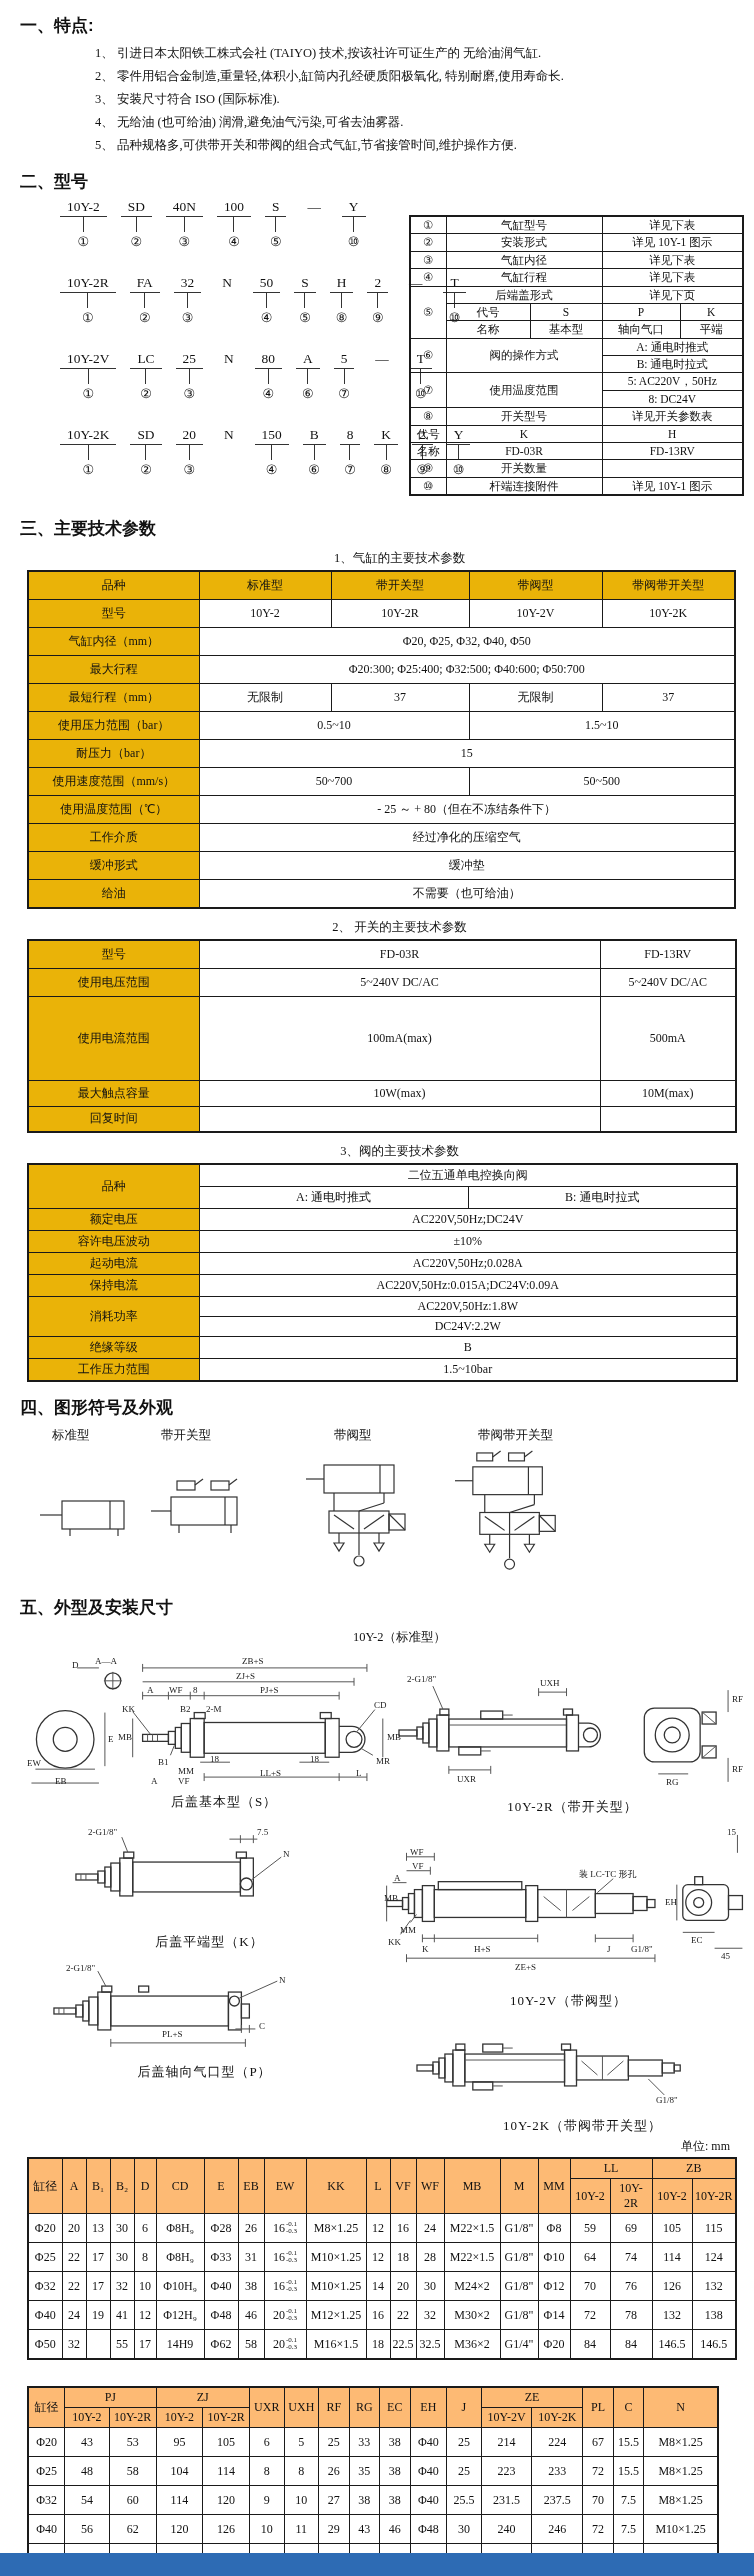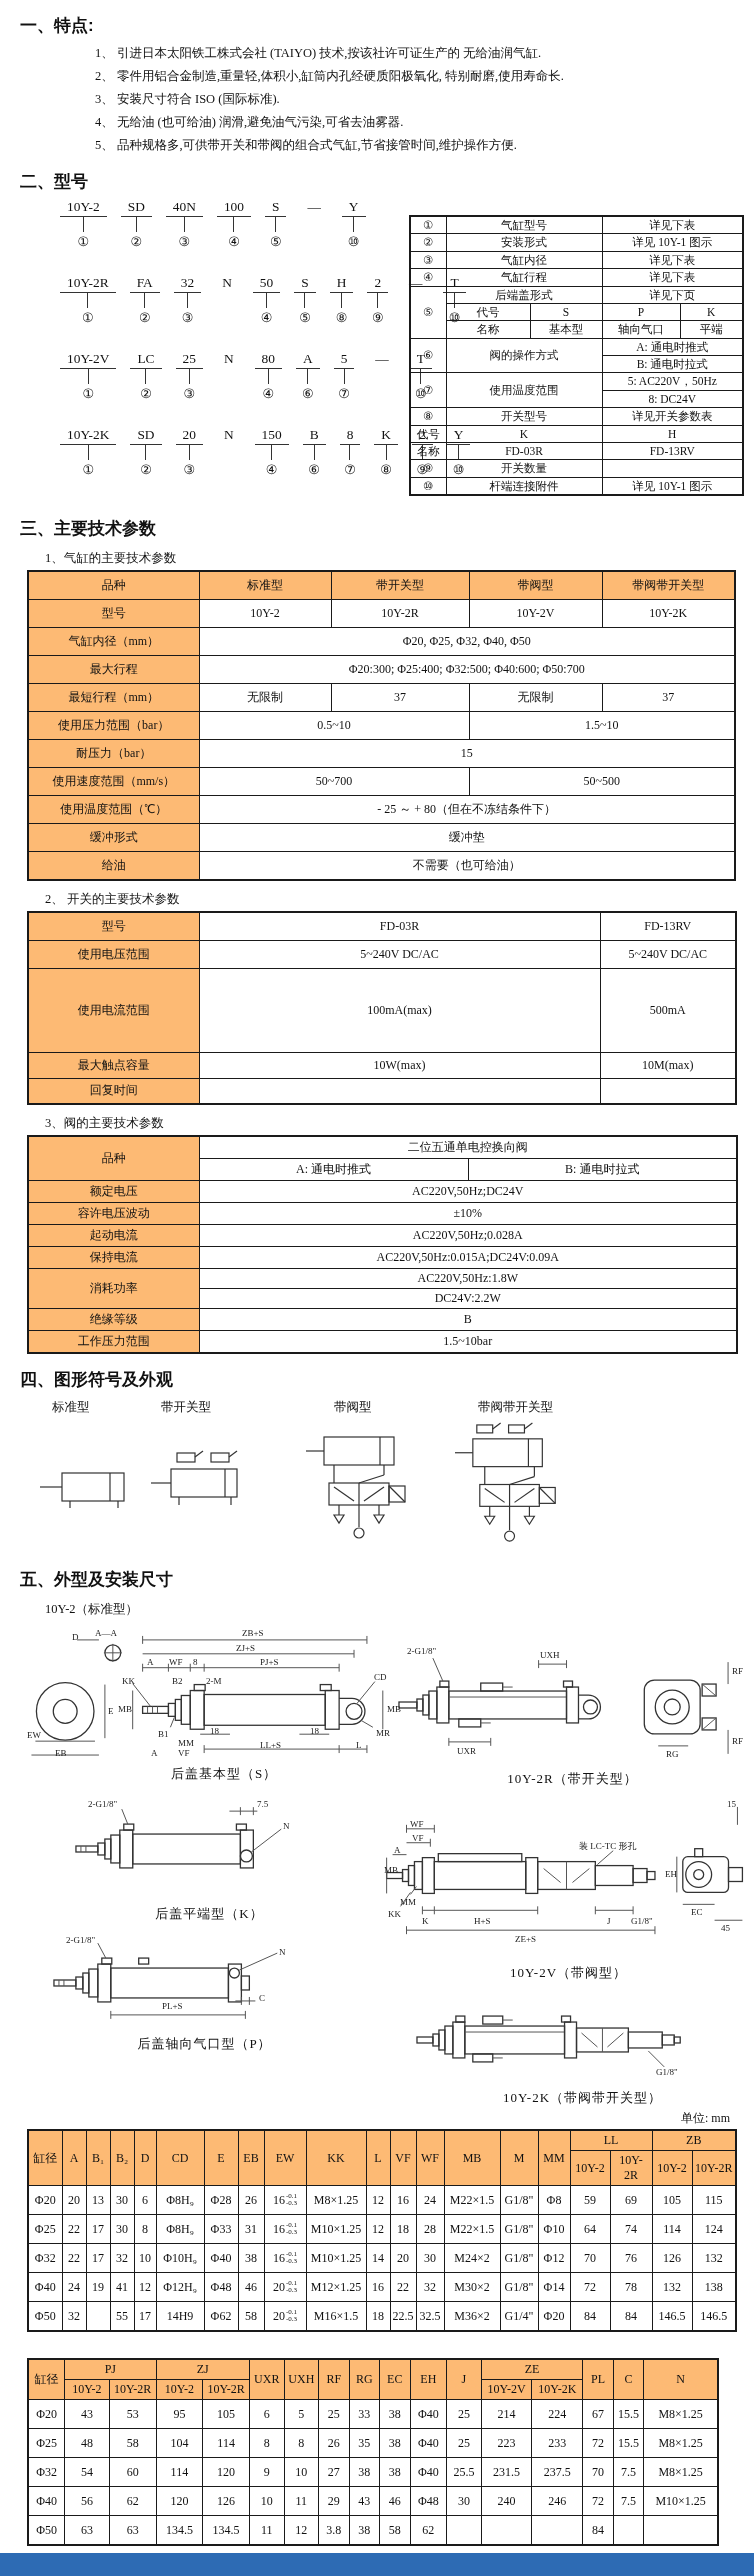--- a/index.html
+++ b/index.html
@@ -1,38 +1,38 @@
 <!DOCTYPE html>
 <html><head>
 <meta charset="utf-8">
 <style>
   html,body{margin:0;padding:0;}
   body{width:754px;height:2576px;position:relative;background:#fff;overflow:hidden;
        font-family:"Liberation Serif", serif;color:#111;}
   .sec-title{font-family:"Liberation Sans", sans-serif;font-weight:bold;font-size:17px;
              margin:14px 0 6px 20px;}
-  .sub-num{font-size:12.5px;margin:10px 0 3px 45px;}
+  .sub-num{font-size:12.5px;margin:10px 0 3px 45px;text-align:center;}
   
   .feat{font-size:12.5px;line-height:21px;margin:2px 0 2px 95px;width:558px;
         padding-left:2.4em;text-indent:-2.4em;}
   
   .models-flex{display:flex;align-items:flex-start;margin-left:60px;}
   .mcol{width:349px;}
   .mrow{display:flex;align-items:flex-start;gap:14px;margin-bottom:26px;}
   .seg{display:flex;flex-direction:column;align-items:center;}
   .seg .txt{font-size:13.4px;padding:0 7px 1px;border-bottom:1.5px solid #333;white-space:nowrap;}
   .seg .tick{width:0;height:15px;border-left:1.5px solid #333;}
   .seg .circ{font-size:13px;margin-top:2px;height:15px;}
   .seg.plain .txt{border-bottom:1.5px solid transparent;}
   .seg.plain .tick{visibility:hidden;}
   
   table.t{border-collapse:collapse;border:2px solid #1a1a1a;table-layout:fixed;}
   table.t td,table.t th{border:1px solid #1a1a1a;text-align:center;vertical-align:middle;
        font-size:12px;font-weight:normal;padding:2px 2px;overflow:hidden;}
-  td.g,th.g{background:#fdba74;}
+  td.g,th.g{background:#eab308;}
   
   #legend-table{margin-top:16px;}
   #legend-table td{font-size:11.5px;padding:1px 2px;line-height:1.25;}
   
   .spec{margin-left:27px;}
   #cyl-table td{height:23px;}
   
   #symbols-area{position:relative;height:157px;margin-top:4px;}
   .symlab{position:absolute;font-size:12.5px;}
   .sym{position:absolute;}
@@ -397,20 +397,24 @@
         <td colspan="4">15</td>
       </tr>
   <tr>
         <td class="g">使用速度范围（mm/s）</td>
         <td colspan="2">50~700</td>
         <td colspan="2">50~500</td>
       </tr>
   <tr>
         <td class="g">使用温度范围（℃）</td>
         <td colspan="4">- 25 ～ + 80（但在不冻结条件下）</td>
+      </tr>
+  <tr>
+        <td class="g">工作介质</td>
+        <td colspan="4">经过净化的压缩空气</td>
       </tr>
   <tr>
         <td class="g">缓冲形式</td>
         <td colspan="4">缓冲垫</td>
       </tr>
   <tr>
         <td class="g">给油</td>
         <td colspan="4">不需要（也可给油）</td>
       </tr>
 </tbody>
@@ -640,21 +644,21 @@
     <span class="dlb" style="left:83px;top:78px">E</span>
     <span class="dlb" style="left:2px;top:102px">EW</span>
     <span class="dlb" style="left:30px;top:120px">EB</span>
     <span class="dlb" style="left:217px;top:0">ZB+S</span>
     <span class="dlb" style="left:211px;top:15px">ZJ+S</span>
     <span class="dlb" style="left:122px;top:29px">A</span>
     <span class="dlb" style="left:144px;top:29px">WF</span>
     <span class="dlb" style="left:168px;top:29px">8</span>
     <span class="dlb" style="left:235px;top:29px">PJ+S</span>
     <span class="dlb" style="left:97px;top:48px">KK</span>
-    <span class="dlb" style="left:147px;top:48px">B2</span>
+    <span class="dlb" style="left:155px;top:48px">B2</span>
     <span class="dlb" style="left:181px;top:48px">2-M</span>
     <span class="dlb" style="left:349px;top:44px">CD</span>
     <span class="dlb" style="left:93px;top:76px">MB</span>
     <span class="dlb" style="left:362px;top:76px">MB</span>
     <span class="dlb" style="left:351px;top:100px">MR</span>
     <span class="dlb" style="left:133px;top:101px">B1</span>
     <span class="dlb" style="left:153px;top:110px">MM</span>
     <span class="dlb" style="left:126px;top:120px">A</span>
     <span class="dlb" style="left:153px;top:120px">VF</span>
     <span class="dlb" style="left:185px;top:98px">18</span>

